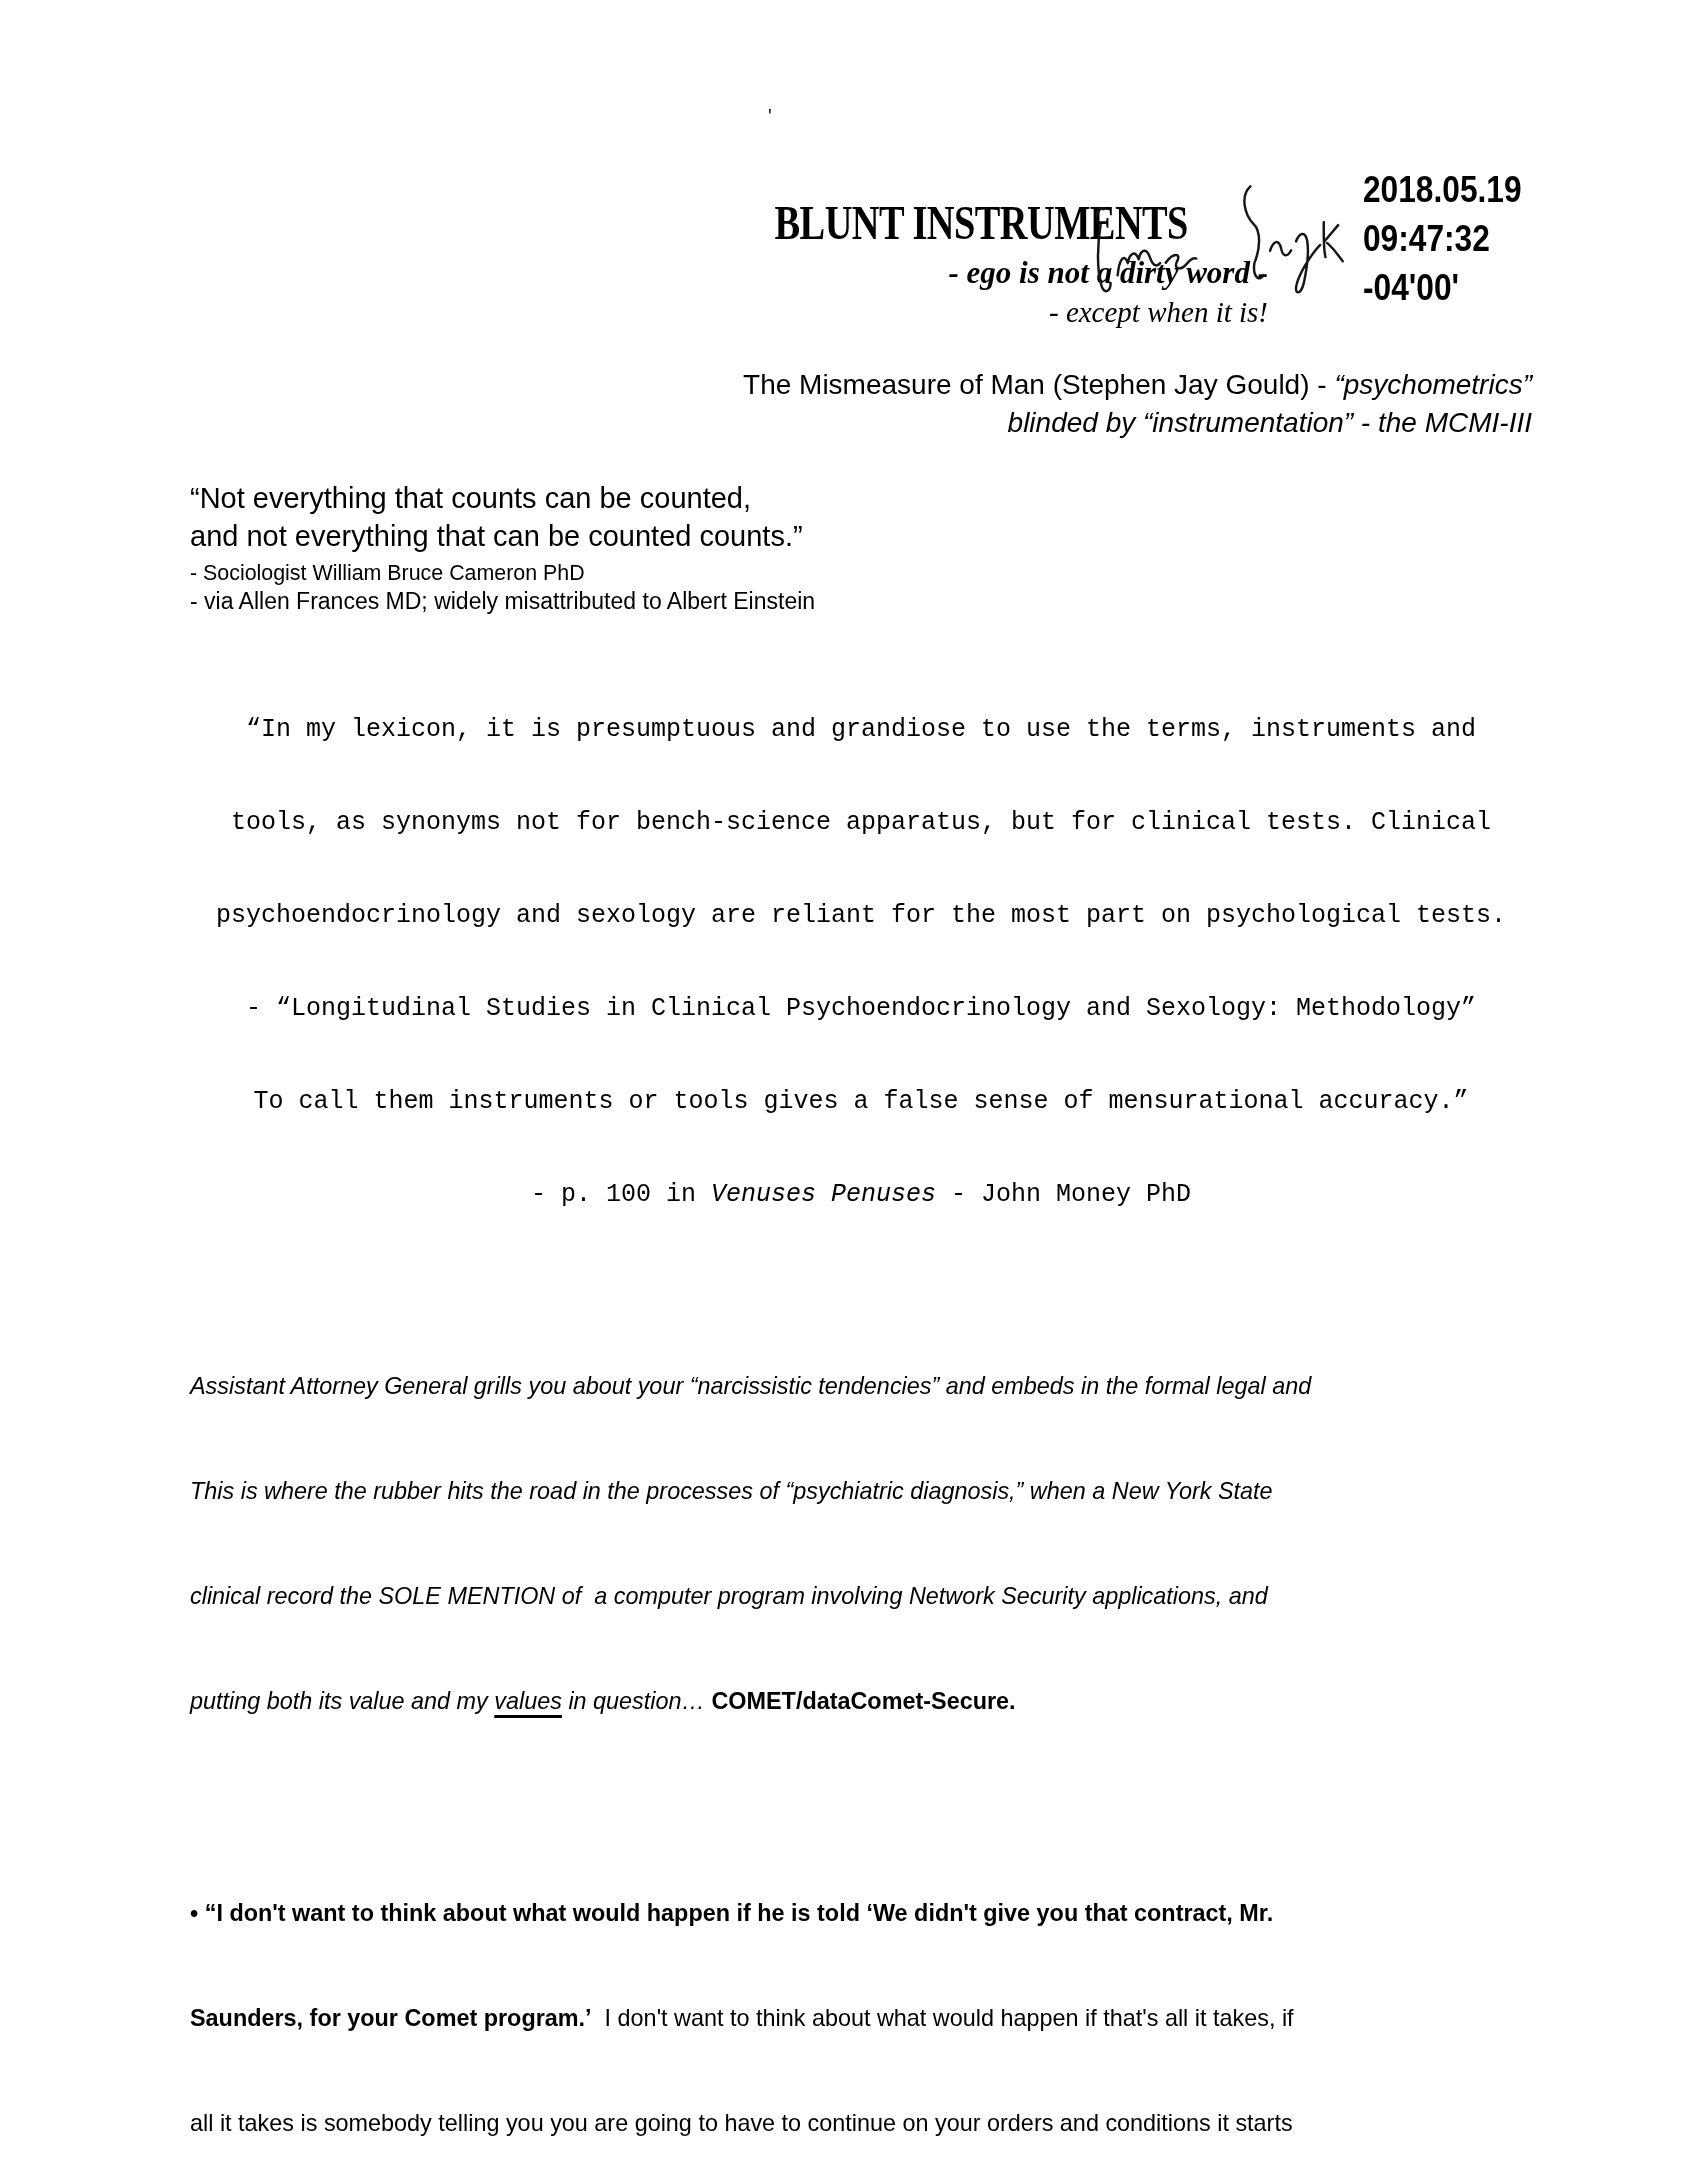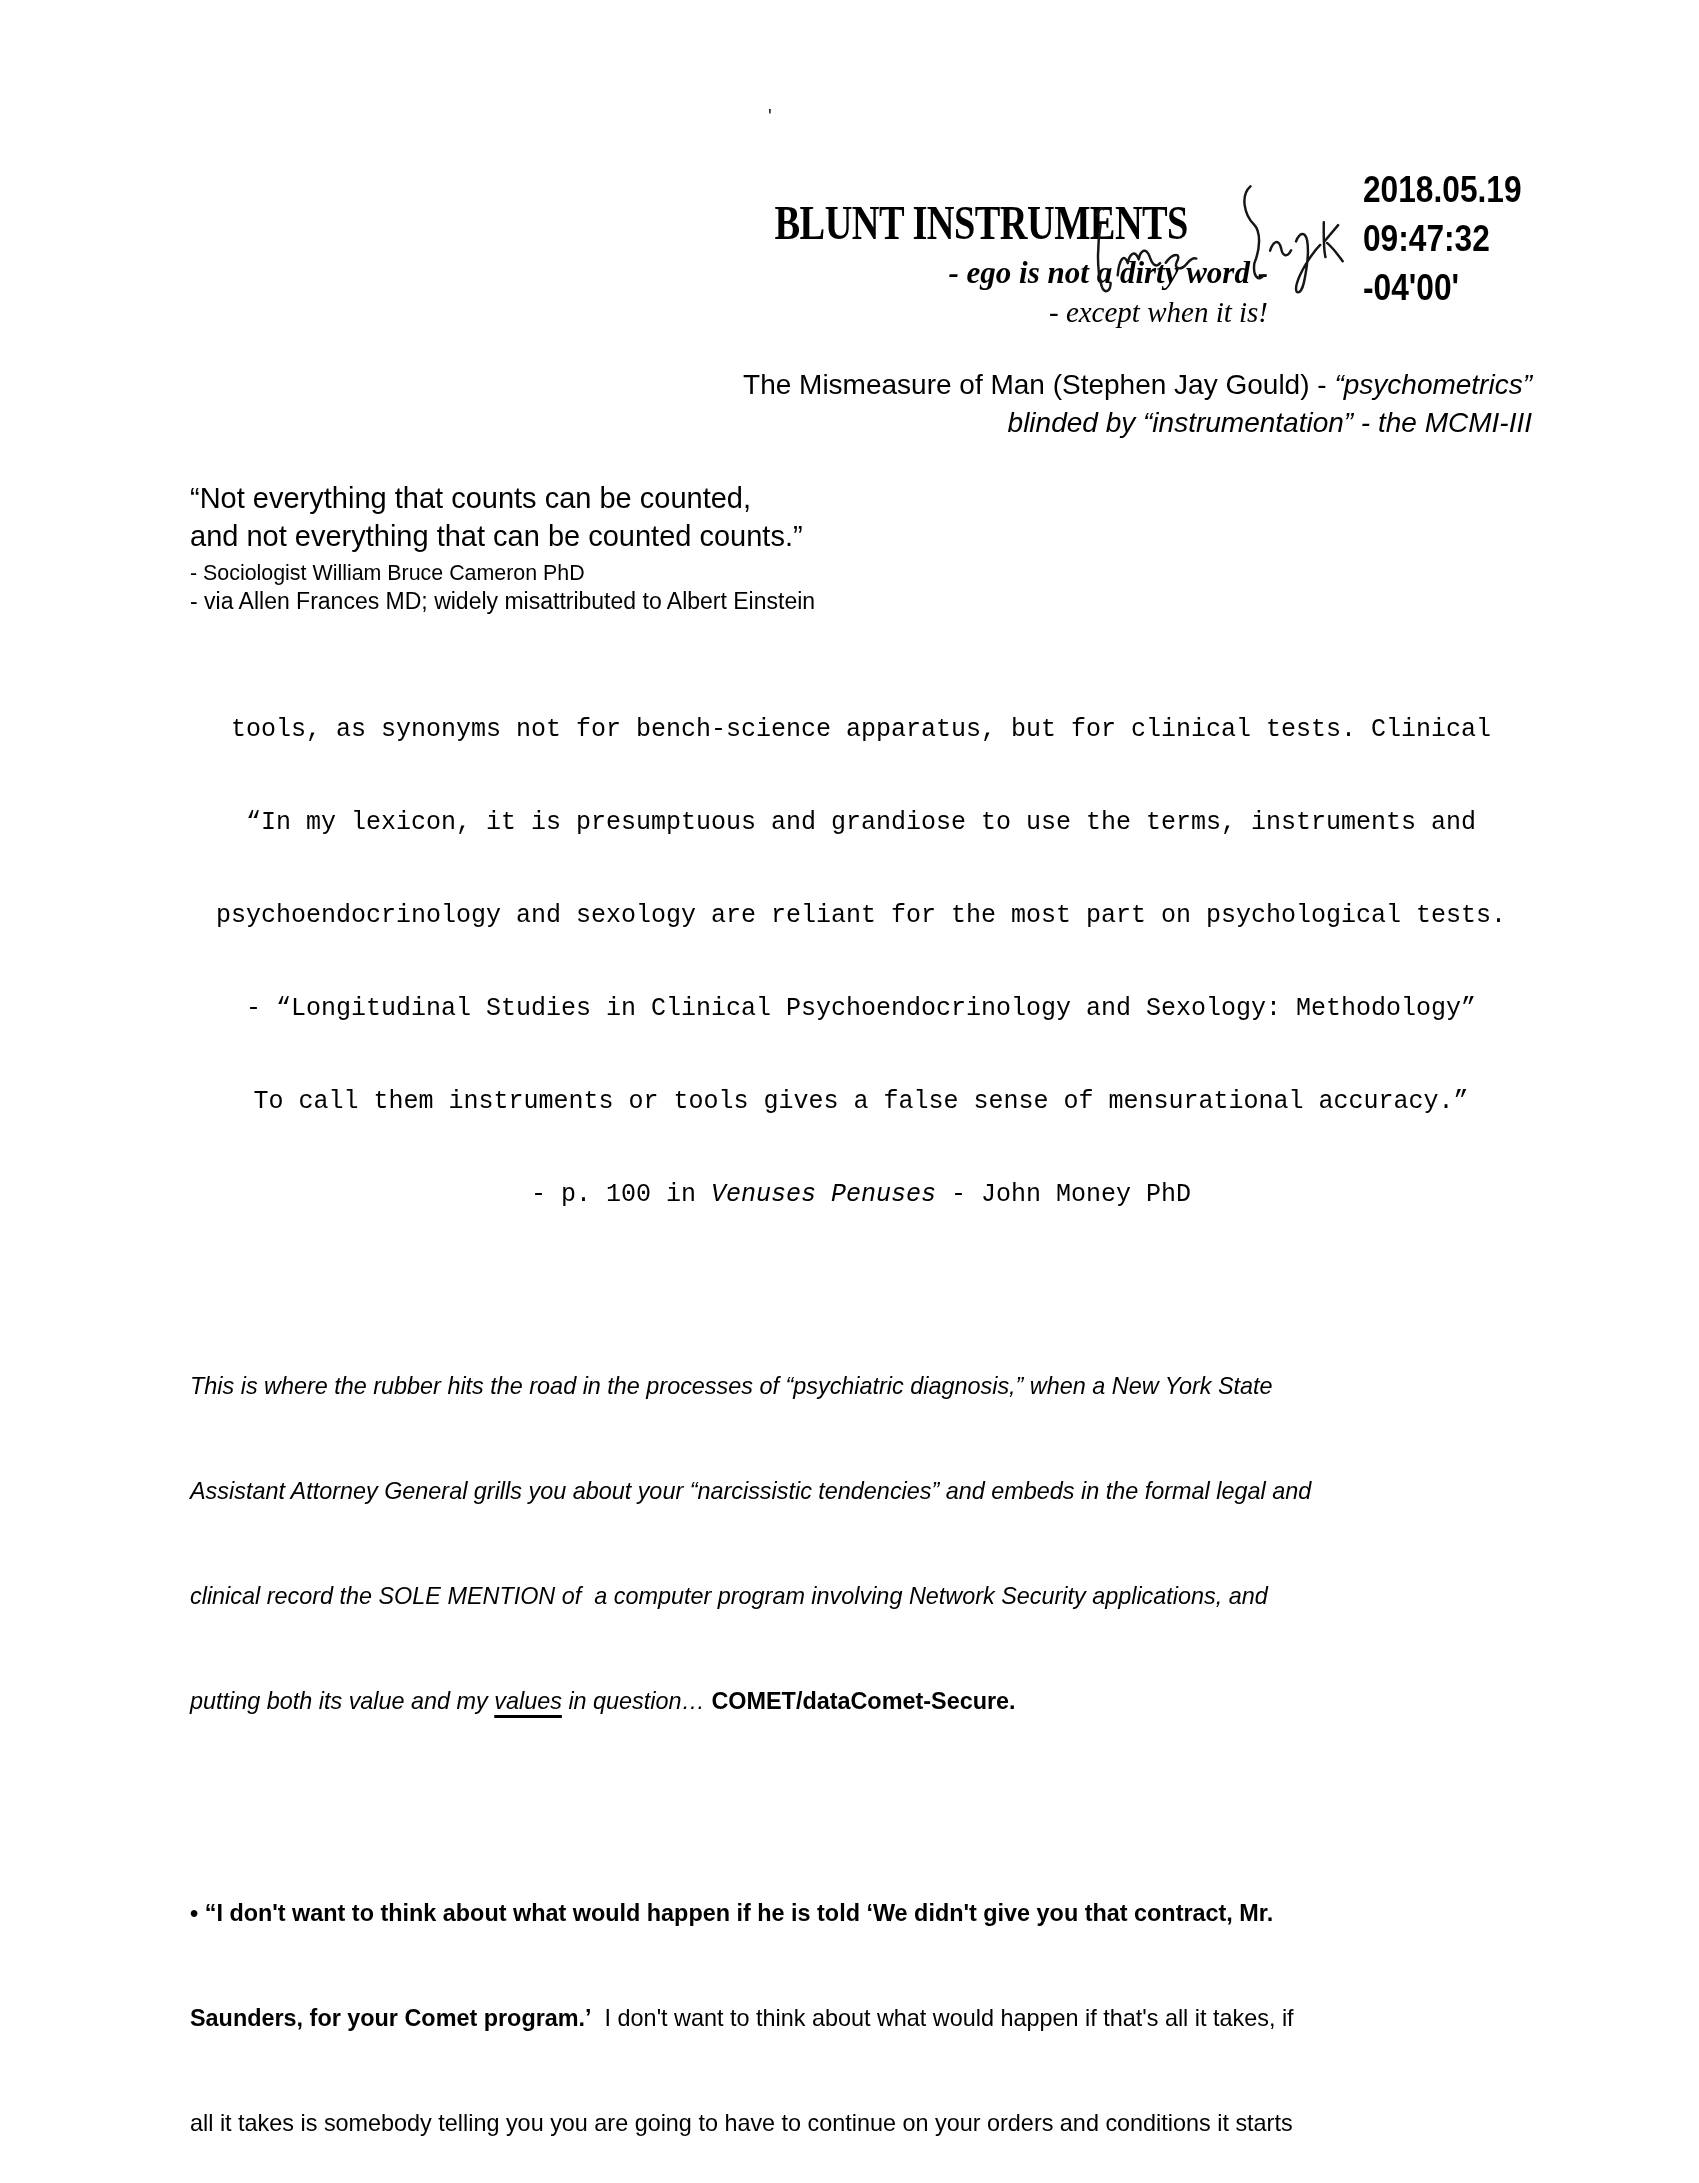--- a/index.html
+++ b/index.html
@@ -94,31 +94,31 @@
   </div>
 
   <div class="cameron">
     <div>“Not everything that counts can be counted,</div>
     <div>and not everything that can be counted counts.”</div>
     <div class="attr1">- Sociologist William Bruce Cameron PhD</div>
     <div class="attr2">-  via Allen Frances MD; widely misattributed to Albert Einstein</div>
   </div>
 
   <div class="money-quote">
+    <div>“In my lexicon, it is presumptuous and grandiose to use the terms, instruments and</div>
     <div>tools, as synonyms not for bench-science apparatus, but for clinical tests. Clinical</div>
-    <div>“In my lexicon, it is presumptuous and grandiose to use the terms, instruments and</div>
     <div>psychoendocrinology and sexology are reliant for the most part on psychological tests.</div>
     <div>- “Longitudinal Studies in Clinical Psychoendocrinology and Sexology: Methodology”</div>
     <div>To call them instruments or tools gives a false sense of mensurational accuracy.”</div>
     <div><span>- p. 100 in </span><span class="it">Venuses Penuses</span><span> - John Money PhD</span></div>
   </div>
 
   <div class="rubber">
+    <div>Assistant Attorney General grills you about your “narcissistic tendencies” and embeds in the formal legal and</div>
     <div>This is where the rubber hits the road in the processes of “psychiatric diagnosis,” when a New York State</div>
-    <div>Assistant Attorney General grills you about your “narcissistic tendencies” and embeds in the formal legal and</div>
     <div>clinical record the SOLE MENTION of  a computer program involving Network Security applications, and</div>
     <div><span>putting both its value and my </span><span class="u">values</span><span> in question… </span><span class="b">COMET/dataComet-Secure.</span></div>
   </div>
 
   <div class="bullet-para">
     <div class="b">• “I don't want to think about what would happen if he is told ‘We didn't give you that contract, Mr.</div>
     <div><span class="b">Saunders, for your Comet program.’</span><span>  I don't want to think about what would happen if that's all it takes, if</span></div>
     <div>all it takes is somebody telling you you are going to have to continue on your orders and conditions it starts</div>
     
   </div>

